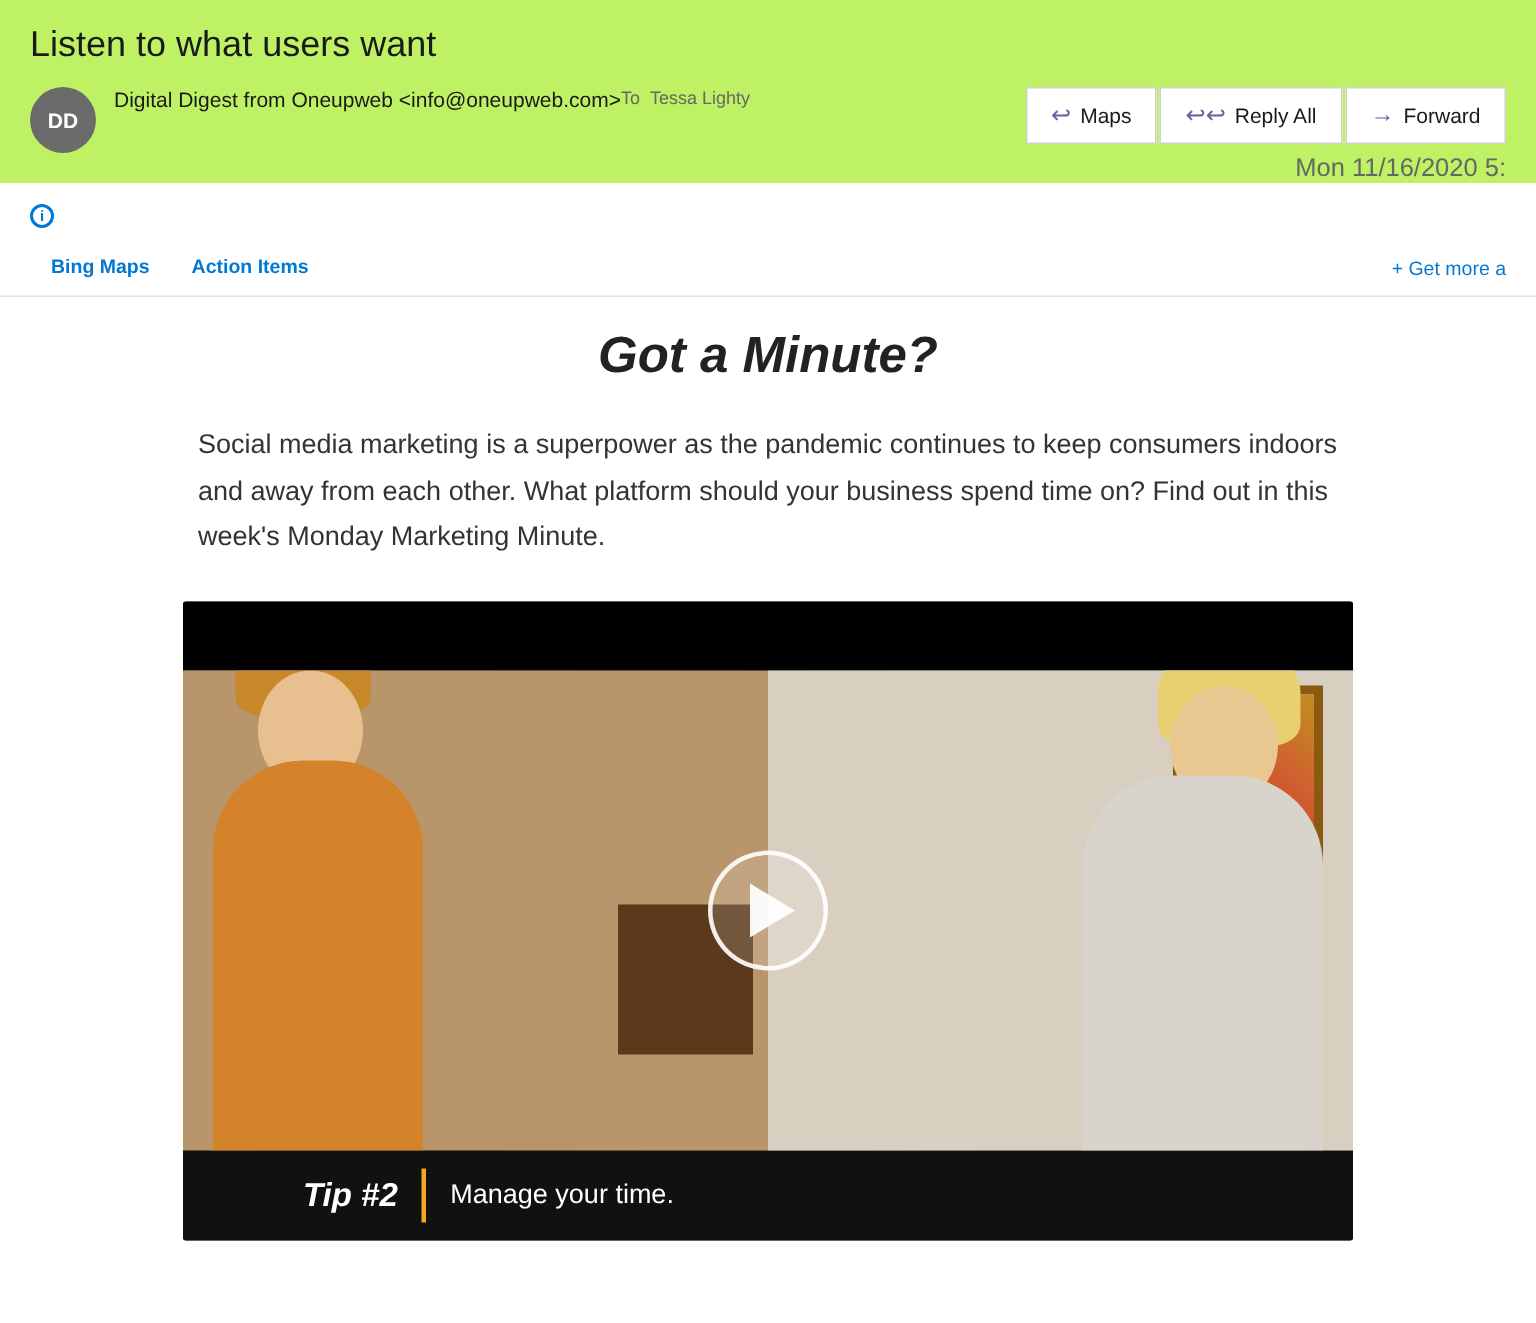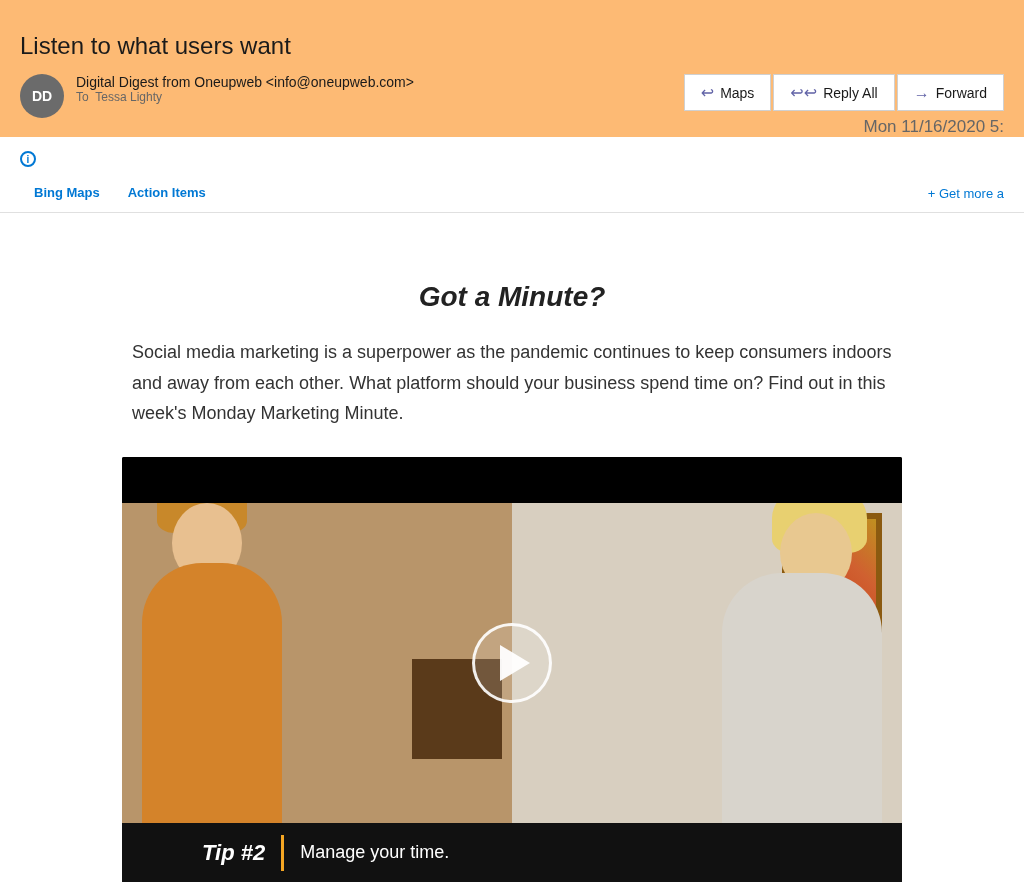--- a/index.html
+++ b/index.html
@@ -12,22 +12,22 @@
     }
 
     .email-container {
       background: #ffffff;
       width: 1024px;
       min-height: 882px;
     }
 
     
     .email-header {
-      padding: 32px 20px 0 20px;
-      background: #fdba74;
+      padding: 16px 20px 0 20px;
+      background: #bef264;
     }
 
     .email-title {
       font-size: 24px;
       font-weight: 400;
       color: #1a1a1a;
       margin-bottom: 14px;
     }
 
     .sender-row {
@@ -52,21 +52,21 @@
       display: flex;
       align-items: center;
       justify-content: center;
       font-size: 14px;
       font-weight: 600;
       flex-shrink: 0;
     }
 
     .sender-info {
       display: flex;
-      flex-direction: column;
+      flex-direction: row;
     }
 
     .sender-name {
       font-size: 14px;
       color: #1a1a1a;
       font-weight: 400;
     }
 
     .sender-to {
       font-size: 12px;
@@ -175,26 +175,25 @@
 
     .email-content {
       background: #fff;
       margin: 0 auto;
       max-width: 100%;
       padding: 20px 40px 30px 40px;
     }
 
     .content-title {
       text-align: center;
-      font-size: 28px;
+      font-size: 34px;
       font-weight: 700;
       color: #222;
       margin-bottom: 24px;
       font-style: italic;
-      margin-top: 48px;
     }
 
     .content-description {
       text-align: left;
       font-size: 18px;
       color: #333;
       line-height: 1.7;
       max-width: 760px;
       margin: 0 auto 28px auto;
     }

